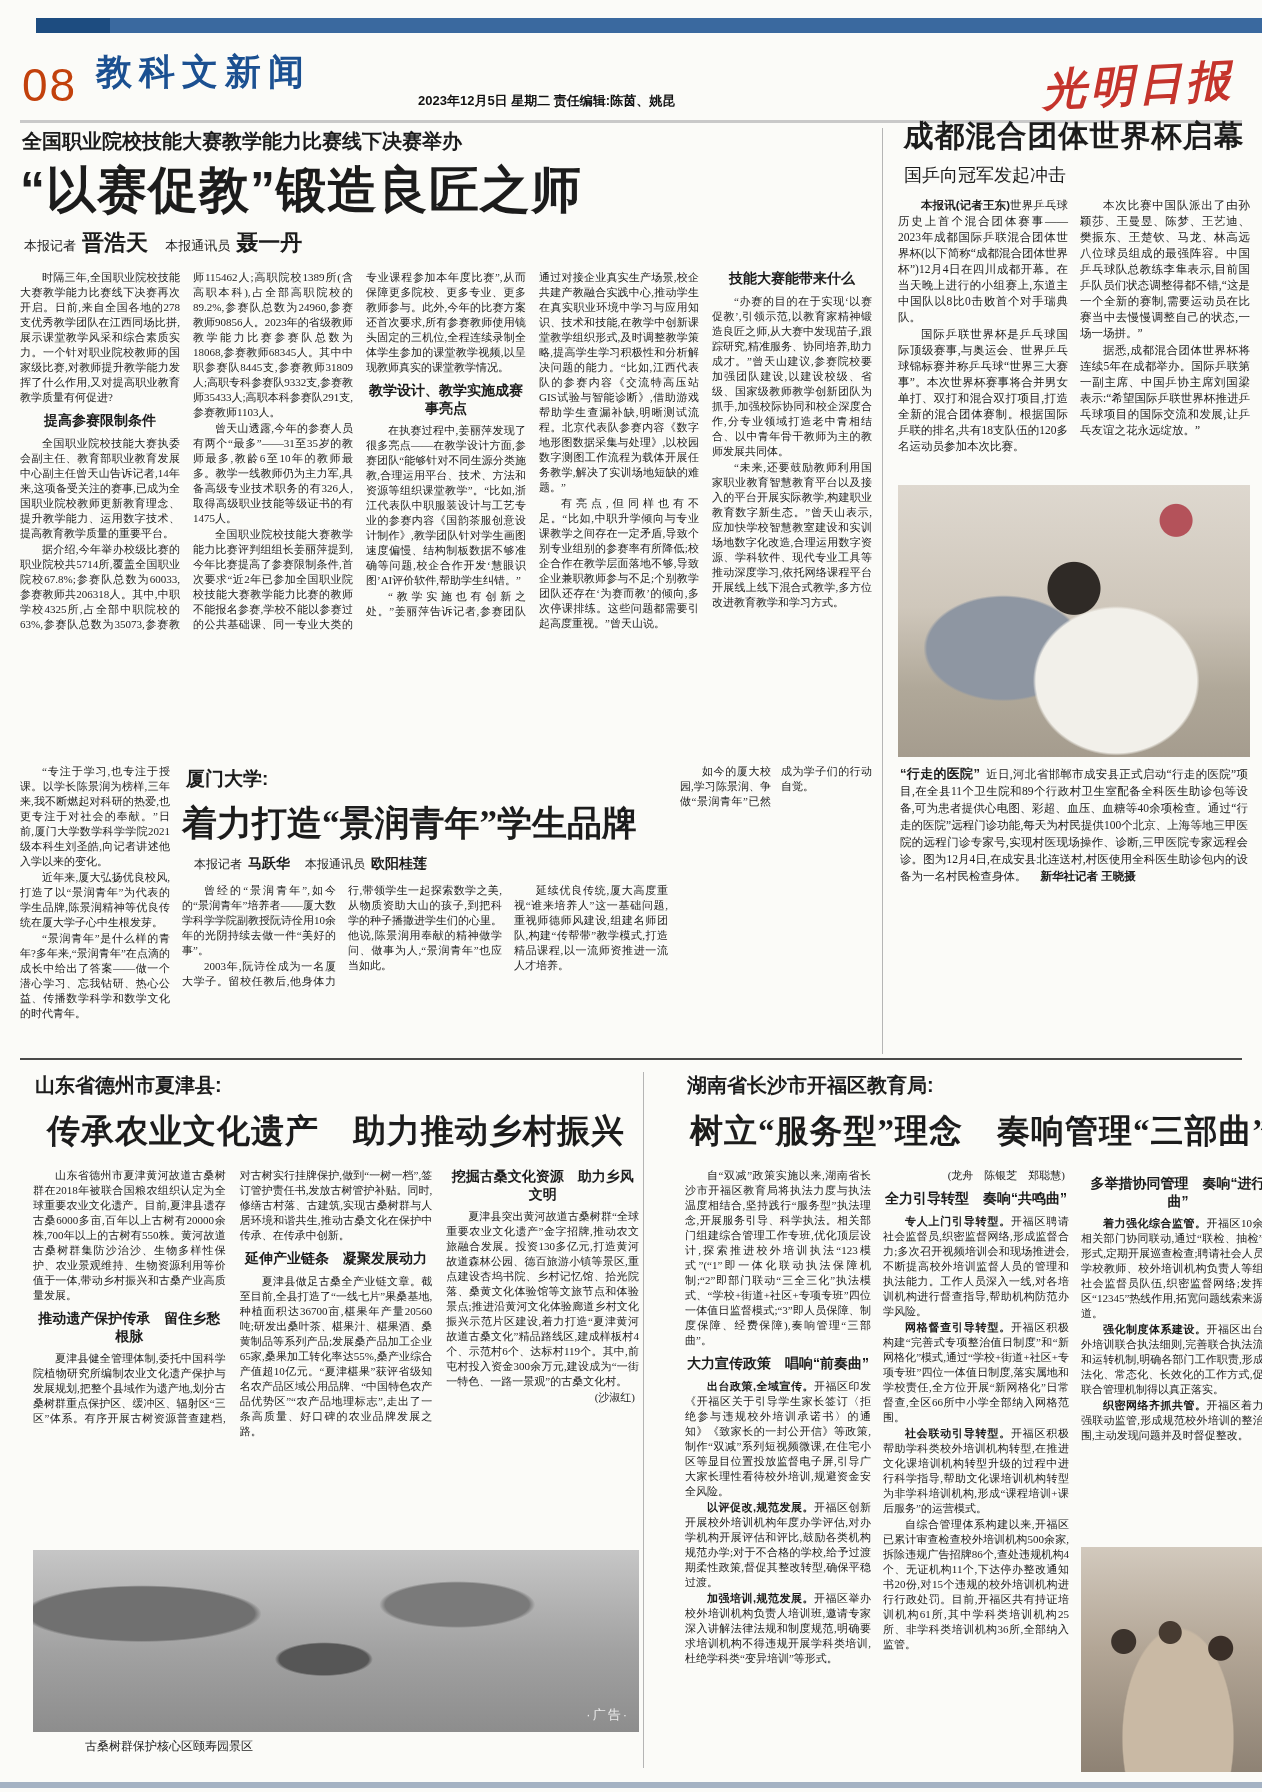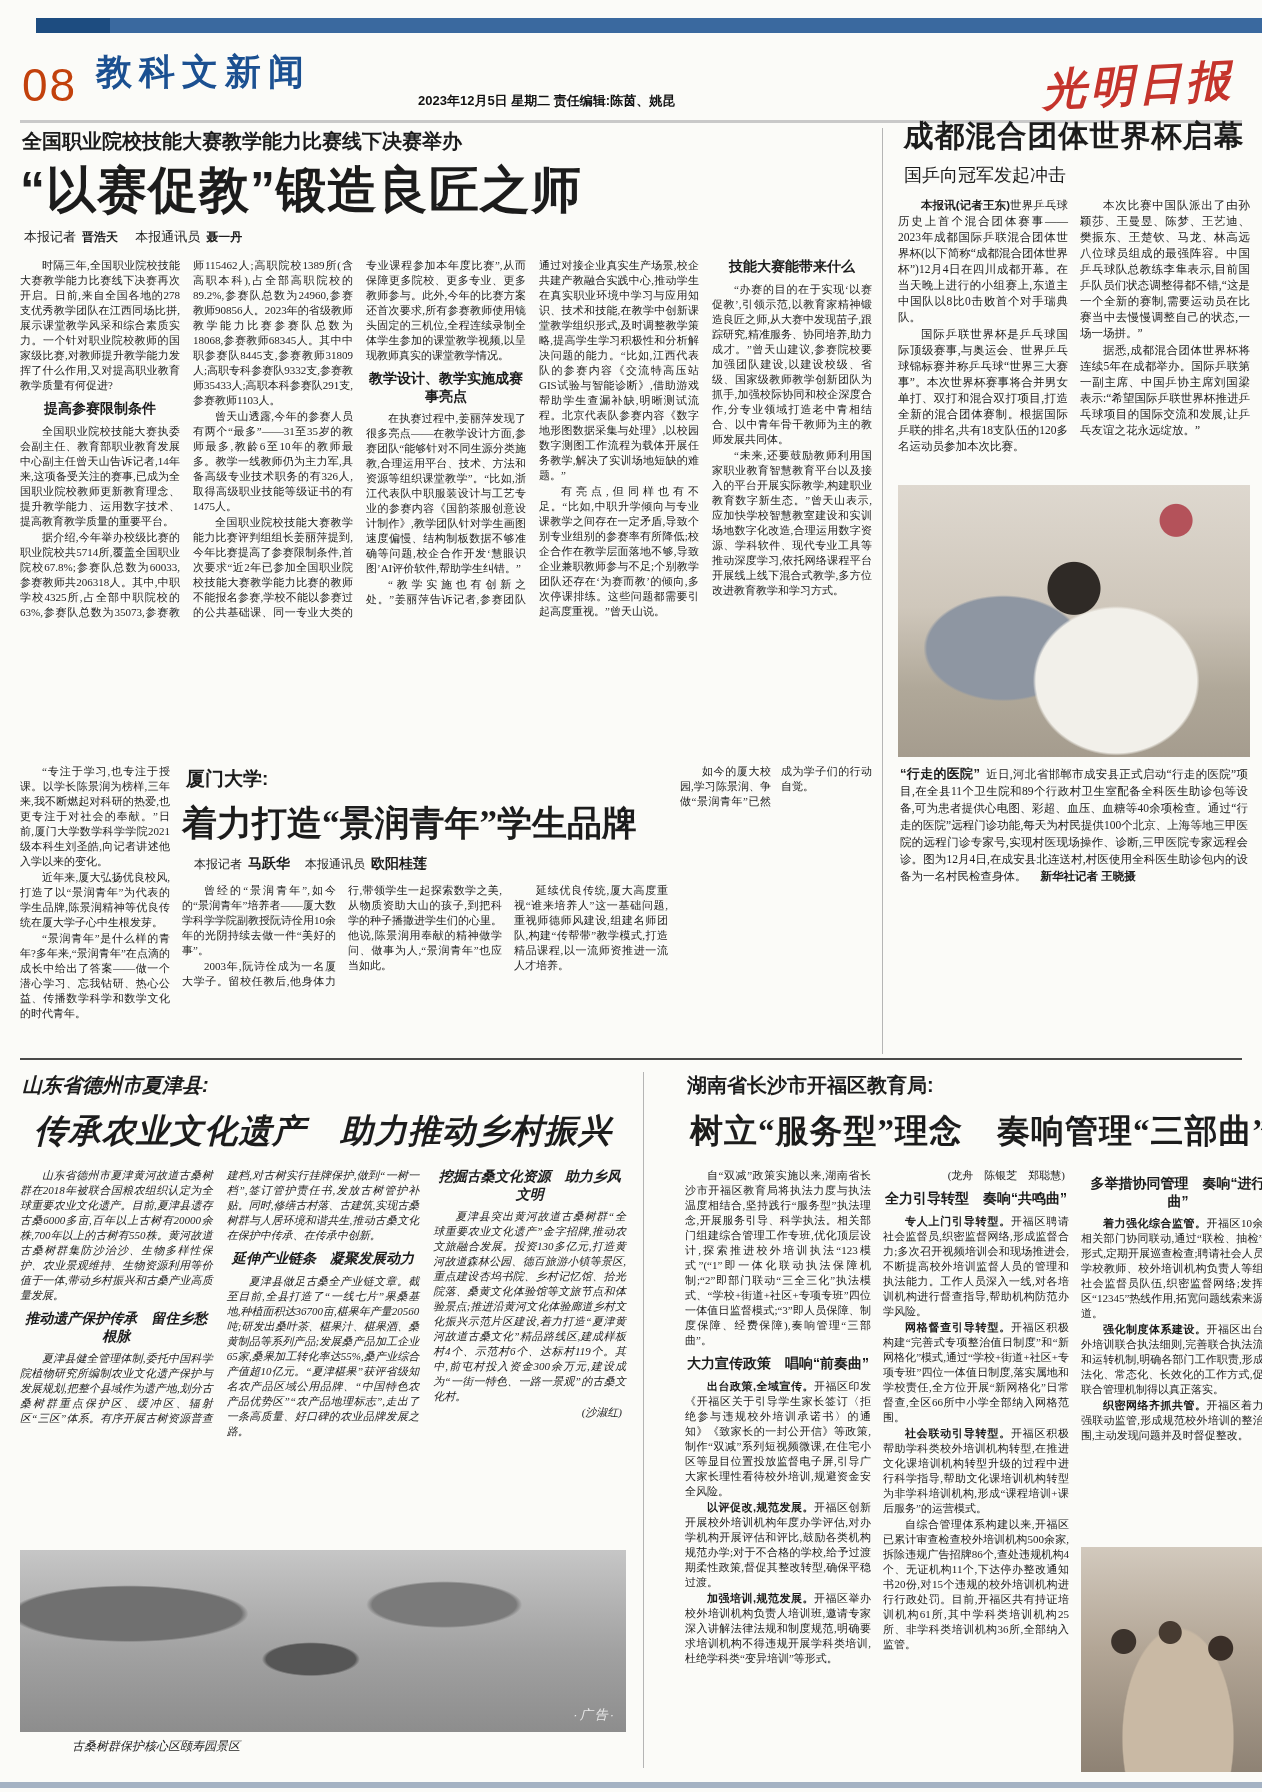--- a/index.html
+++ b/index.html
@@ -25,21 +25,21 @@
   .bp b{font-family:"Liberation Sans","DejaVu Sans",sans-serif;}
   .sh{font-family:"Liberation Sans","DejaVu Sans",sans-serif;font-size:14px;font-weight:bold;
       text-align:center;margin:7px 0 6px 0;line-height:1.25;}
   .sig{font-size:11px;line-height:15px;text-align:right;margin:0 4px 1px 0;}
   
   .main-art{position:absolute;left:20px;top:128px;width:852px;}
   .kicker{font-family:"Liberation Sans","DejaVu Sans",sans-serif;font-size:20px;font-weight:bold;margin:0 0 8px 2px;}
   .main-head{font-size:50px;font-weight:900;letter-spacing:1px;margin:0 0 10px 0;line-height:1.1;
       font-family:"Liberation Sans","DejaVu Sans",sans-serif;}
   .byline{font-size:13px;margin:0 0 12px 4px;}
-  .byline b{font-size:12px;margin:0 14px 13px 6px;text-align:right;}
+  .byline b{font-size:22px;margin:0 14px 13px 6px;text-align:right;}
   .cols5{column-count:5;column-gap:13px;height:515px;}
   
   .xiamen{position:absolute;left:20px;top:764px;width:852px;height:290px;display:flex;gap:12px;}
   .xm-left{width:150px;height:100%;overflow:hidden;}
   .xm-center{width:486px;}
   .xm-kicker{font-family:"Liberation Sans","DejaVu Sans",sans-serif;font-size:19px;font-weight:bold;margin:2px 0 8px 4px;}
   .xm-head{font-size:35px;font-weight:900;margin:0 0 8px 0;letter-spacing:0px;}
   .xm-byline{font-size:12px;margin:0 0 10px 12px;}
   .xm-byline b{font-size:14px;margin:0 12px 0 6px;}
   .xm-cols{column-count:3;column-gap:12px;height:128px;overflow:hidden;}
@@ -77,21 +77,21 @@
       radial-gradient(circle at 72% 45%, #3a2f28 0 12px, transparent 13px),
       radial-gradient(ellipse at 50% 85%, #c9b9a4 0 40%, transparent 41%),
       linear-gradient(180deg,#d2c9bd 0%,#b3a696 45%,#8e8274 100%);}
   .watermark{position:absolute;right:10px;bottom:8px;color:#f4f4f4;font-size:13px;letter-spacing:2px;
       font-family:"Liberation Sans","DejaVu Sans",sans-serif;opacity:.9;}
   .capt{font-size:11.5px;line-height:17px;text-align:justify;margin:8px 2px 0 2px;}
   .capt .lead{font-family:"Liberation Sans","DejaVu Sans",sans-serif;font-size:13px;margin-right:6px;}
   .capt .credit{margin-left:14px;white-space:nowrap;font-family:"Liberation Sans","DejaVu Sans",sans-serif;}
   .lake-capt{font-size:12px;margin:6px 0 0 52px;}
   
-  .shandong{position:absolute;left:20px;top:1072px;width:606px;font-style:italic;}
+  .shandong{position:absolute;left:33px;top:1072px;width:606px;}
   .hunan{position:absolute;left:685px;top:1072px;width:590px;}
   .b-kicker{font-family:"Liberation Sans","DejaVu Sans",sans-serif;font-size:20px;font-weight:bold;margin:0 0 10px 2px;}
   .b-head{font-size:33px;font-weight:900;text-align:center;margin:0 0 14px 0;letter-spacing:1px;}
   .sd-cols{column-count:3;column-gap:14px;height:372px;}
   .hn-body{display:flex;gap:12px;height:604px;}
   .hn-cols2{width:384px;column-count:2;column-gap:12px;height:100%;overflow:hidden;}
   .hn-col3{flex:1;display:flex;flex-direction:column;height:100%;overflow:hidden;}
 </style>
 </head>
 <body>

